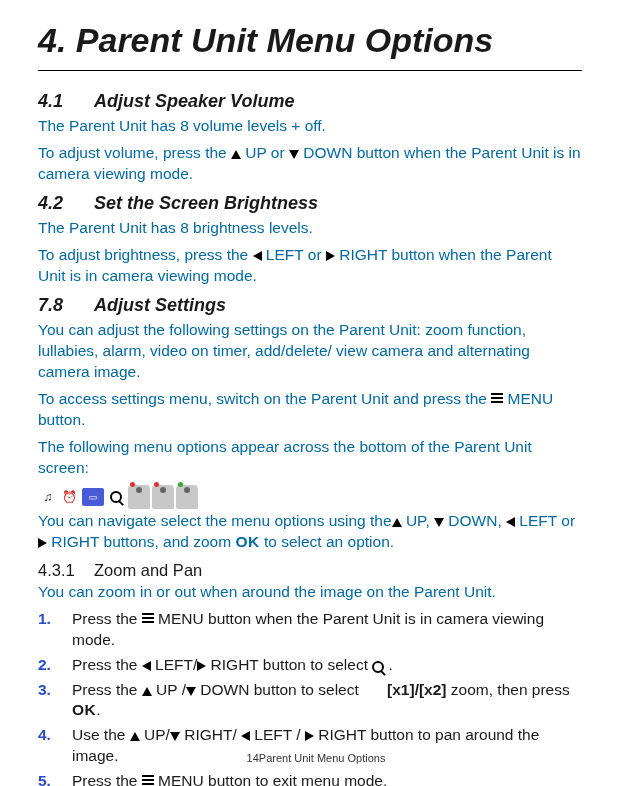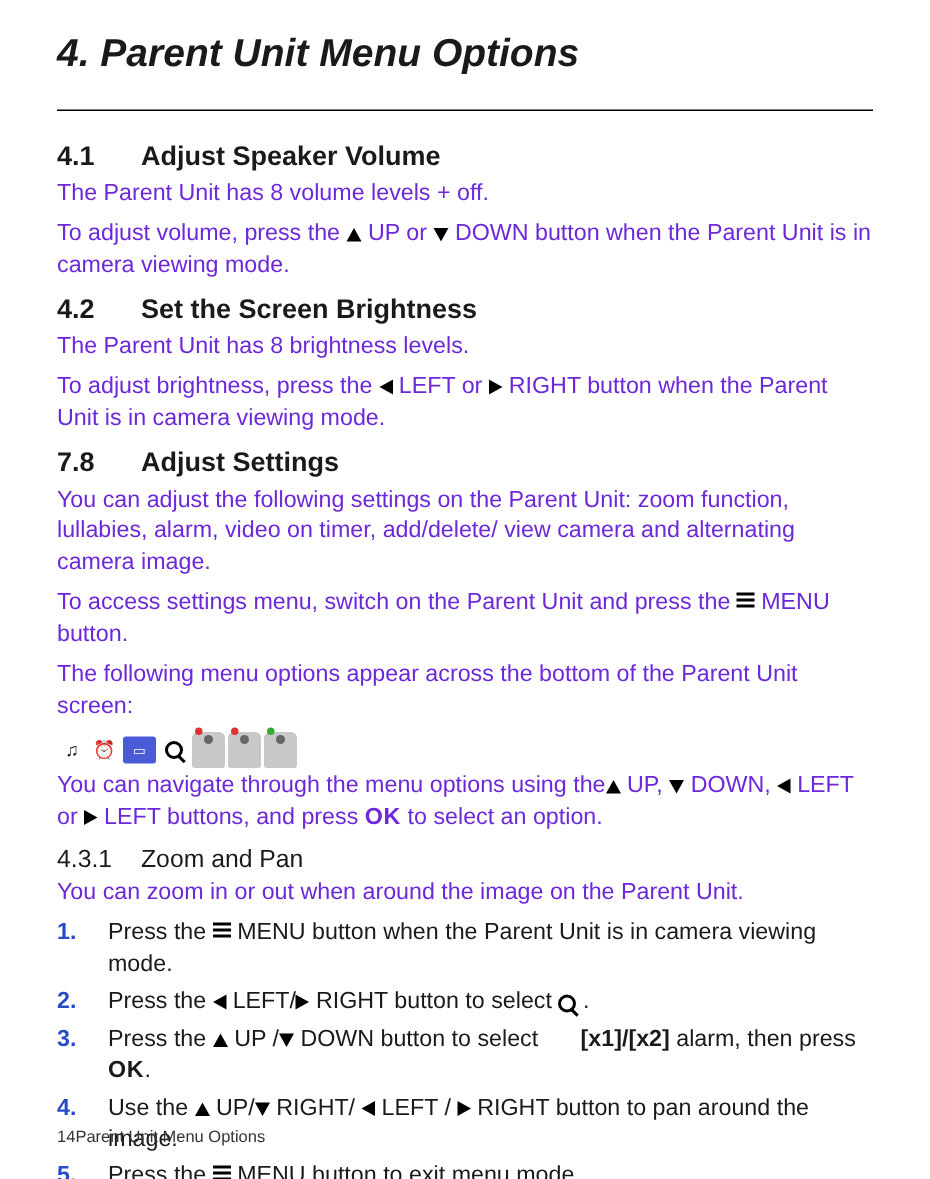--- a/index.html
+++ b/index.html
@@ -7,45 +7,46 @@
     width: 620px;
     height: 786px;
     background: #fff;
     font-family: Arial, Helvetica, sans-serif;
     color: #1a1a1a;
     position: relative;
     padding: 18px 38px 0 38px;
     line-height: 1.35;
   }
   h1 {
-    font-size: 26px;
+    font-size: 34px;
     font-style: italic;
     font-weight: bold;
     border-bottom: 1.5px solid #000;
-    padding-bottom: 20px;
+    padding-bottom: 6px;
     margin-bottom: 18px;
   }
   h2 {
     font-size: 18px;
     font-weight: bold;
     margin-top: 6px;
     margin-bottom: 3px;
+    font-style: italic;
   }
   h2 .num { display:inline-block; width: 56px; }
   h3 {
     font-size: 16.5px;
     font-weight: normal;
     margin-top: 6px;
     margin-bottom: 1px;
   }
   h3 .num { display:inline-block; width: 56px; }
   p {
     font-size: 15.5px;
     margin-bottom: 6px;
-    color: #6d28d9;
+    color: #0369a1;
   }
   .icon-strip {
     display: flex;
     gap: 2px;
     align-items: center;
     margin-bottom: 2px;
   }
   .icon-strip .ic {
     width: 20px; height: 20px;
     display:flex;align-items:center;justify-content:center;
@@ -106,21 +107,21 @@
     position:relative;vertical-align:-3px;
   }
   .mag::after { content:'';position:absolute;width:6px;height:2px;background:#000;transform:rotate(45deg);bottom:-3px;right:-4px; }
   .bold { font-weight:bold;margin-left:24px; }
   .footer {
     position: absolute;
     bottom: 20px;
     left: 38px;
     right: 26px;
     display:flex;
-    justify-content:flex-start;
+    justify-content:center;
     font-size: 11px;
     color: #333;
   }
 </style>
 </head>
 <body>
 
 <h1>4. Parent Unit Menu Options</h1>
 
 <h2><span class="num">4.1</span><span>Adjust Speaker Volume</span></h2>
@@ -146,37 +147,37 @@
   <div class="ic">⏰</div>
   <div class="rect">▭</div>
   <div class="ic">
       <span class="mag"></span>
     </div>
   <div class="cam b1"></div>
   <div class="cam b2"></div>
   <div class="cam b3"></div>
 </div>
 <p>
-  <span>You can navigate through the menu options using the</span><span class="tri up"></span><span> UP, </span><span class="tri down"></span><span> DOWN, </span><span class="tri left"></span><span> LEFT or </span><span class="tri right"></span><span> LEFT buttons, and press </span><span class="ok">OK</span><span> to select an option.</span>
+  <span>You can navigate select the menu options using the</span><span class="tri up"></span><span> UP, </span><span class="tri down"></span><span> DOWN, </span><span class="tri left"></span><span> LEFT or </span><span class="tri right"></span><span> RIGHT buttons, and zoom </span><span class="ok">OK</span><span> to select an option.</span>
 </p>
 
 <h3><span class="num">4.3.1</span><span>Zoom and Pan</span></h3>
 <p>You can zoom in or out when around the image on the Parent Unit.</p>
 <ol class="steps">
   <li>
     <span class="sn">1.</span>
     <span class="st"><span>Press the </span><span class="menu-ic"><span></span><span></span><span></span></span><span> MENU button when the Parent Unit is in camera viewing mode.</span></span>
   </li>
   <li>
     <span class="sn">2.</span>
     <span class="st"><span>Press the </span><span class="tri left"></span><span> LEFT/</span><span class="tri right"></span><span> RIGHT button to select  </span><span class="mag"></span><span> .</span></span>
   </li>
   <li>
     <span class="sn">3.</span>
-    <span class="st"><span>Press the </span><span class="tri up"></span><span> UP /</span><span class="tri down"></span><span> DOWN button to select </span><span class="bold">[x1]/[x2]</span><span> alarm, then press </span><span class="ok">OK</span><span>.</span></span>
+    <span class="st"><span>Press the </span><span class="tri up"></span><span> UP /</span><span class="tri down"></span><span> DOWN button to select </span><span class="bold">[x1]/[x2]</span><span> zoom, then press </span><span class="ok">OK</span><span>.</span></span>
   </li>
   <li>
     <span class="sn">4.</span>
     <span class="st"><span>Use the </span><span class="tri up"></span><span> UP/</span><span class="tri down"></span><span> RIGHT/ </span><span class="tri left"></span><span> LEFT / </span><span class="tri right"></span><span> RIGHT button to pan around the image.</span></span>
   </li>
   <li>
     <span class="sn">5.</span>
     <span class="st"><span>Press the </span><span class="menu-ic"><span></span><span></span><span></span></span><span> MENU button to exit menu mode.</span></span>
   </li>
 </ol>

